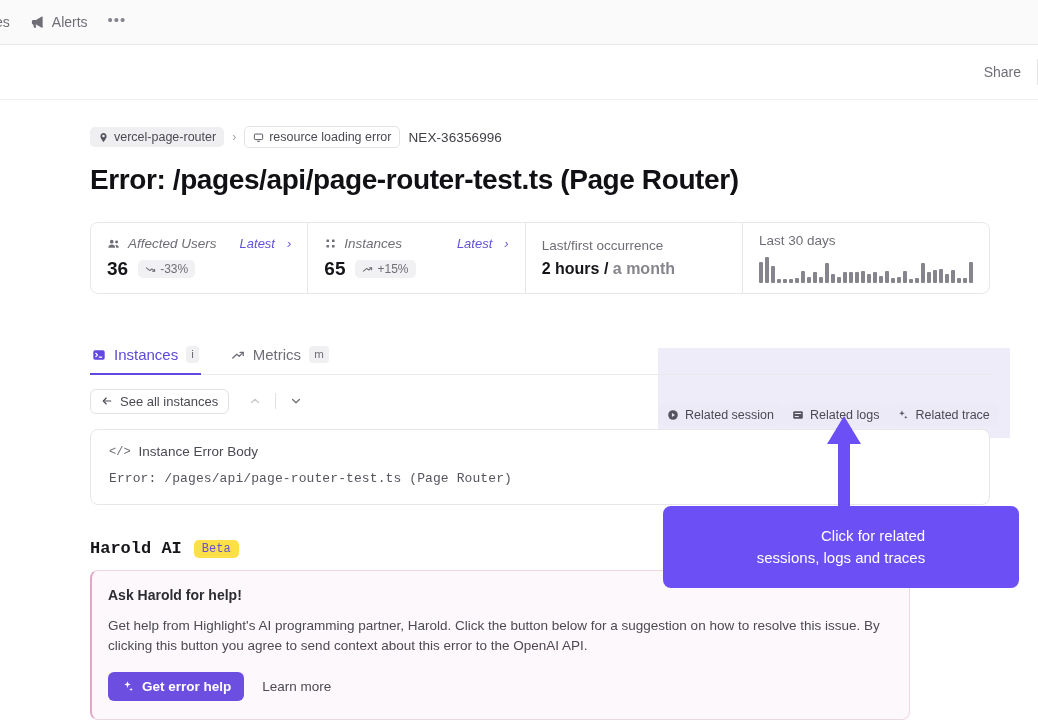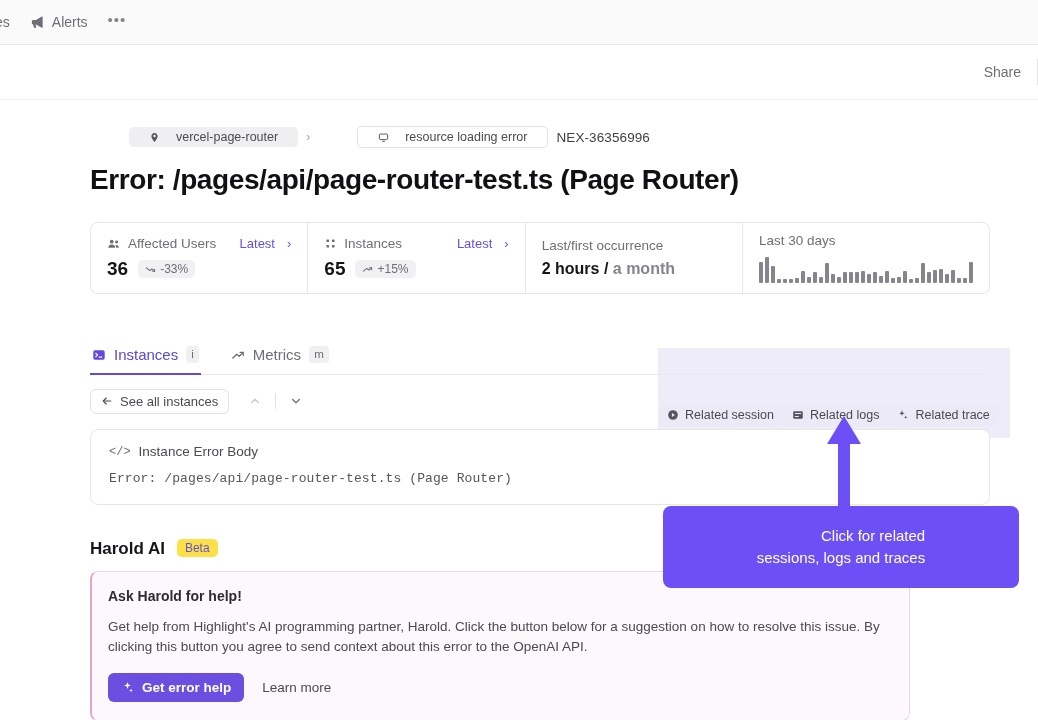--- a/index.html
+++ b/index.html
@@ -79,28 +79,27 @@
   
   .breadcrumb {
     display: flex;
     align-items: center;
     gap: 8px;
     height: 22px;
   }
   .crumb-chip {
     display: inline-flex;
     align-items: center;
-    gap: 16px;
+    gap: 5px;
     background: #efeff1;
     border-radius: 5px;
-    padding: 3px 20px;
+    padding: 3px 8px;
     font-size: 12.5px;
     color: #4b4a53;
     cursor: pointer;
-    margin-left: 39px;
   }
   .crumb-chip.outlined {
     background: #ffffff;
     border: 1px solid #e4e4e7;
   }
   .crumb-sep { color: #a2a1a8; font-size: 12px; }
   .crumb-plain {
     font-size: 13.5px;
     color: #3f3f46;
     letter-spacing: 0.1px;
@@ -134,20 +133,21 @@
     display: flex;
     flex-direction: column;
     justify-content: center;
     gap: 7px;
   }
   .stat:last-child { border-right: none; }
   .stat-top {
     display: flex;
     align-items: flex-start;
     justify-content: space-between;
+    font-style: italic;
   }
   .stat-label {
     display: flex;
     align-items: center;
     gap: 7px;
     font-size: 13.5px;
     color: #6f6e77;
   }
   .stat-link {
     display: inline-flex;
@@ -321,22 +321,23 @@
     font-family: "Liberation Mono", monospace;
     font-size: 13px;
     color: #55555f;
     letter-spacing: 0.1px;
   }
 
   
   .harold-head {
     margin-top: 34px;
     display: flex;
-    align-items: flex-start;
+    align-items: center;
     gap: 12px;
+    font-family: Liberation Mono, monospace;
   }
   .harold-title {
     font-size: 17px;
     font-weight: bold;
     color: #16151a;
   }
   .beta-chip {
     background: #fde047;
     color: #6152d9;
     border-radius: 5px;

